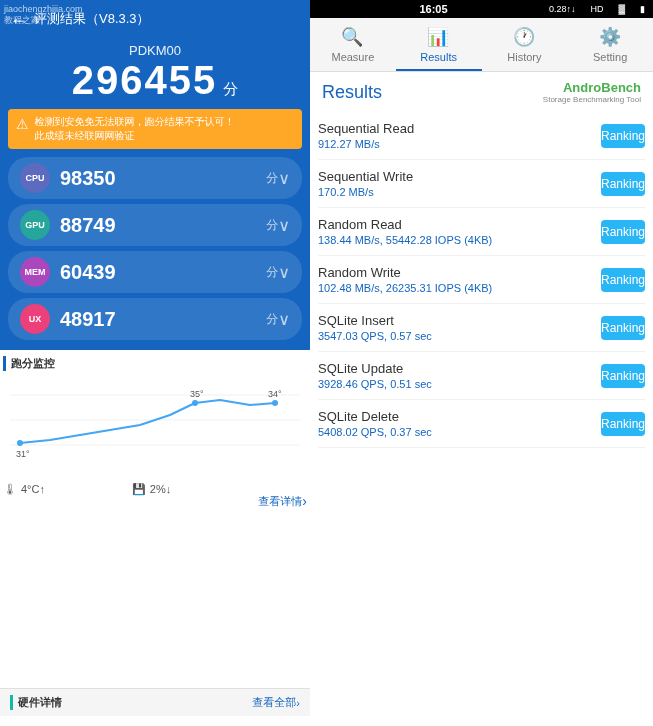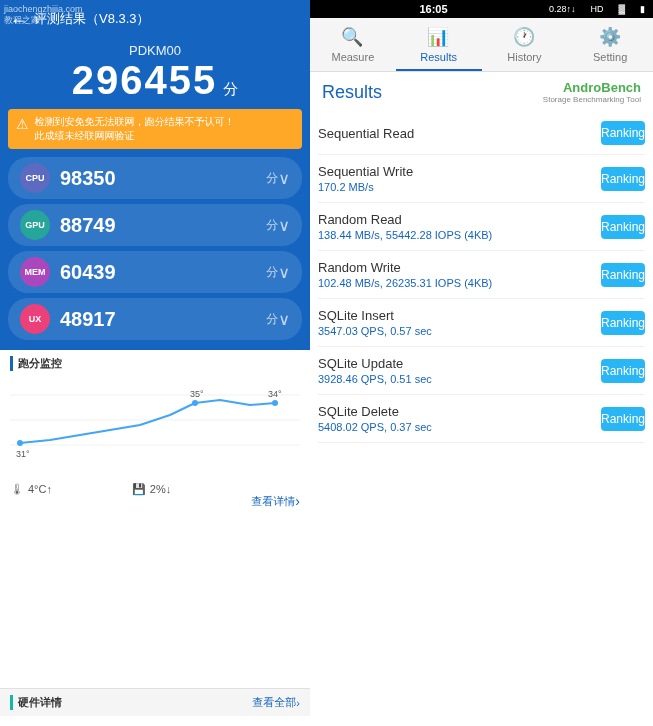--- a/index.html
+++ b/index.html
@@ -134,21 +134,21 @@
     }
     .chevron-down {
       color: rgba(255,255,255,0.7);
       font-size: 16px;
     }
 
     .monitor-section {
       background: #fff;
       margin: 6px 0 0 0;
       flex: 1;
-      padding: 6px 10px;
+      padding: 6px 3px;
     }
     .monitor-title {
       font-size: 11px;
       color: #333;
       font-weight: bold;
       border-left: 3px solid #1565c0;
       padding-left: 5px;
       margin-bottom: 4px;
     }
 
@@ -450,20 +450,21 @@
       </div>
       <div class="andro-subtitle">Storage Benchmarking Tool</div>
     </div>
   </div>
 
   <div class="results-list">
 
     <div class="result-row">
       <div class="result-info">
         <div class="result-name">Sequential Read</div>
+        <div class="result-value">912.27 MB/s</div>
       </div>
       <button class="ranking-btn">Ranking</button>
     </div>
 
     <div class="result-row">
       <div class="result-info">
         <div class="result-name">Sequential Write</div>
         <div class="result-value">170.2 MB/s</div>
       </div>
       <button class="ranking-btn">Ranking</button>

